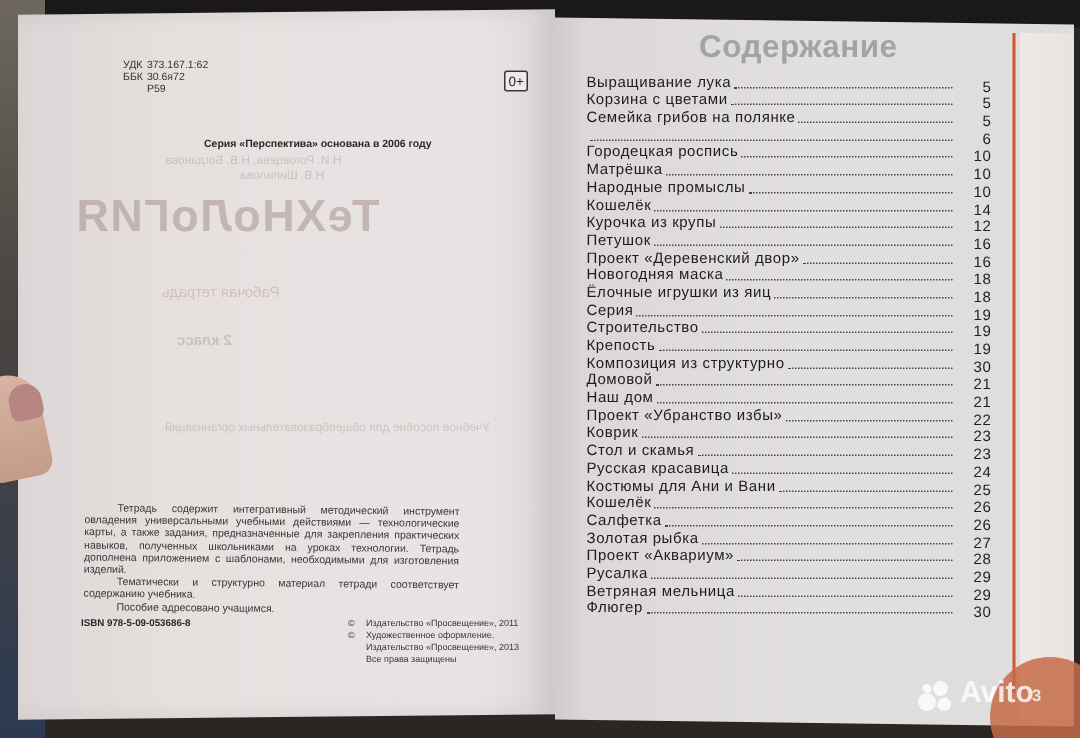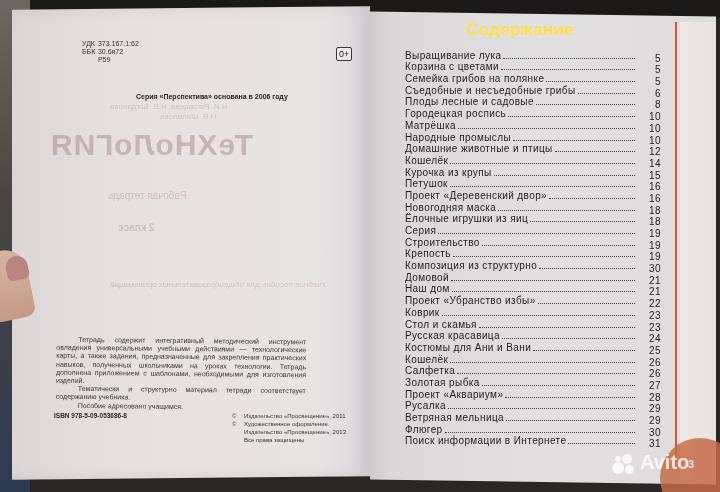--- a/index.html
+++ b/index.html
@@ -72,29 +72,29 @@
     position:absolute; left:56px; top:337px; width:250px; font-size:7px; line-height:8.2px; color:#3a3536;
     text-align:justify; transform:rotate(0.6deg);
   }
   .desc p { margin:0; text-indent:22px; }
   .isbn { position:absolute; left:54px; top:412px; font-size:6.5px; font-weight:bold; color:#2b2728; }
   .copy { position:absolute; left:232px; top:412px; font-size:6px; line-height:8px; color:#3a3536; }
   .copy .c { display:inline-block; width:12px; }
   .copy .ind { padding-left:12px; }
   
   .toc-title {
-    position:absolute; left:466px; top:20px; font-size:17px; font-weight:bold; color:#fde047;
+    position:absolute; left:466px; top:20px; font-size:21px; font-weight:bold; color:#a3a3a3;
     letter-spacing:0.3px;
   }
   .toc { position:absolute; left:391px; top:49px; width:270px; }
   .toc-row {
     display:flex; align-items:flex-end; height:11.7px; font-size:10px; color:#1f1c1d;
     letter-spacing:0.4px; white-space:nowrap;
   }
-  .toc-row .t { flex:0 0 auto;margin-left:14px; }
+  .toc-row .t { flex:0 0 auto; }
   .toc-row .dots { flex:1 1 auto; border-bottom:1.3px dotted #4a4445; margin:0 2px 2px 2px; height:1px; }
   .toc-row .p { flex:0 0 18px; text-align:right; margin-left:6px; position:relative; top:3px; }
   .avito-dots { position:absolute; left:612px; top:454px; width:26px; height:22px; }
   .avito-dots i { position:absolute; border-radius:50%; background:#fff; opacity:0.8; }
   .avito-word { position:absolute; left:640px; top:451px; font-size:20px; font-weight:bold; color:#fff; opacity:0.8; }
 </style>
 </head>
 <body>
 
 <div class="bg-top"></div>
@@ -152,173 +152,157 @@
       <span class="t">Корзина с цветами</span>
       <span class="dots"></span>
       <span class="p">5</span>
     </div>
     <div class="toc-row">
       <span class="t">Семейка грибов на полянке</span>
       <span class="dots"></span>
       <span class="p">5</span>
     </div>
     <div class="toc-row">
-      <span class="t">Съедобные и несъедобные грибы</span>
       <span class="dots"></span>
       <span class="p">6</span>
     </div>
     <div class="toc-row">
-      <span class="t">Плоды лесные и садовые</span>
-      <span class="dots"></span>
-      <span class="p">8</span>
-    </div>
-    <div class="toc-row">
       <span class="t">Городецкая роспись</span>
       <span class="dots"></span>
       <span class="p">10</span>
     </div>
     <div class="toc-row">
       <span class="t">Матрёшка</span>
       <span class="dots"></span>
       <span class="p">10</span>
     </div>
     <div class="toc-row">
       <span class="t">Народные промыслы</span>
       <span class="dots"></span>
       <span class="p">10</span>
     </div>
     <div class="toc-row">
-      <span class="t">Домашние животные и птицы</span>
+      <span class="t">Кошелёк</span>
+      <span class="dots"></span>
+      <span class="p">14</span>
+    </div>
+    <div class="toc-row">
+      <span class="t">Курочка из крупы</span>
       <span class="dots"></span>
       <span class="p">12</span>
     </div>
     <div class="toc-row">
+      <span class="t">Петушок</span>
+      <span class="dots"></span>
+      <span class="p">16</span>
+    </div>
+    <div class="toc-row">
+      <span class="t">Проект «Деревенский двор»</span>
+      <span class="dots"></span>
+      <span class="p">16</span>
+    </div>
+    <div class="toc-row">
+      <span class="t">Новогодняя маска</span>
+      <span class="dots"></span>
+      <span class="p">18</span>
+    </div>
+    <div class="toc-row">
+      <span class="t">Ёлочные игрушки из яиц</span>
+      <span class="dots"></span>
+      <span class="p">18</span>
+    </div>
+    <div class="toc-row">
+      <span class="t">Серия</span>
+      <span class="dots"></span>
+      <span class="p">19</span>
+    </div>
+    <div class="toc-row">
+      <span class="t">Строительство</span>
+      <span class="dots"></span>
+      <span class="p">19</span>
+    </div>
+    <div class="toc-row">
+      <span class="t">Крепость</span>
+      <span class="dots"></span>
+      <span class="p">19</span>
+    </div>
+    <div class="toc-row">
+      <span class="t">Композиция из структурно</span>
+      <span class="dots"></span>
+      <span class="p">30</span>
+    </div>
+    <div class="toc-row">
+      <span class="t">Домовой</span>
+      <span class="dots"></span>
+      <span class="p">21</span>
+    </div>
+    <div class="toc-row">
+      <span class="t">Наш дом</span>
+      <span class="dots"></span>
+      <span class="p">21</span>
+    </div>
+    <div class="toc-row">
+      <span class="t">Проект «Убранство избы»</span>
+      <span class="dots"></span>
+      <span class="p">22</span>
+    </div>
+    <div class="toc-row">
+      <span class="t">Коврик</span>
+      <span class="dots"></span>
+      <span class="p">23</span>
+    </div>
+    <div class="toc-row">
+      <span class="t">Стол и скамья</span>
+      <span class="dots"></span>
+      <span class="p">23</span>
+    </div>
+    <div class="toc-row">
+      <span class="t">Русская красавица</span>
+      <span class="dots"></span>
+      <span class="p">24</span>
+    </div>
+    <div class="toc-row">
+      <span class="t">Костюмы для Ани и Вани</span>
+      <span class="dots"></span>
+      <span class="p">25</span>
+    </div>
+    <div class="toc-row">
       <span class="t">Кошелёк</span>
       <span class="dots"></span>
-      <span class="p">14</span>
-    </div>
-    <div class="toc-row">
-      <span class="t">Курочка из крупы</span>
-      <span class="dots"></span>
-      <span class="p">15</span>
-    </div>
-    <div class="toc-row">
-      <span class="t">Петушок</span>
-      <span class="dots"></span>
-      <span class="p">16</span>
-    </div>
-    <div class="toc-row">
-      <span class="t">Проект «Деревенский двор»</span>
-      <span class="dots"></span>
-      <span class="p">16</span>
-    </div>
-    <div class="toc-row">
-      <span class="t">Новогодняя маска</span>
-      <span class="dots"></span>
-      <span class="p">18</span>
-    </div>
-    <div class="toc-row">
-      <span class="t">Ёлочные игрушки из яиц</span>
-      <span class="dots"></span>
-      <span class="p">18</span>
-    </div>
-    <div class="toc-row">
-      <span class="t">Серия</span>
-      <span class="dots"></span>
-      <span class="p">19</span>
-    </div>
-    <div class="toc-row">
-      <span class="t">Строительство</span>
-      <span class="dots"></span>
-      <span class="p">19</span>
-    </div>
-    <div class="toc-row">
-      <span class="t">Крепость</span>
-      <span class="dots"></span>
-      <span class="p">19</span>
-    </div>
-    <div class="toc-row">
-      <span class="t">Композиция из структурно</span>
+      <span class="p">26</span>
+    </div>
+    <div class="toc-row">
+      <span class="t">Салфетка</span>
+      <span class="dots"></span>
+      <span class="p">26</span>
+    </div>
+    <div class="toc-row">
+      <span class="t">Золотая рыбка</span>
+      <span class="dots"></span>
+      <span class="p">27</span>
+    </div>
+    <div class="toc-row">
+      <span class="t">Проект «Аквариум»</span>
+      <span class="dots"></span>
+      <span class="p">28</span>
+    </div>
+    <div class="toc-row">
+      <span class="t">Русалка</span>
+      <span class="dots"></span>
+      <span class="p">29</span>
+    </div>
+    <div class="toc-row">
+      <span class="t">Ветряная мельница</span>
+      <span class="dots"></span>
+      <span class="p">29</span>
+    </div>
+    <div class="toc-row">
+      <span class="t">Флюгер</span>
       <span class="dots"></span>
       <span class="p">30</span>
-    </div>
-    <div class="toc-row">
-      <span class="t">Домовой</span>
-      <span class="dots"></span>
-      <span class="p">21</span>
-    </div>
-    <div class="toc-row">
-      <span class="t">Наш дом</span>
-      <span class="dots"></span>
-      <span class="p">21</span>
-    </div>
-    <div class="toc-row">
-      <span class="t">Проект «Убранство избы»</span>
-      <span class="dots"></span>
-      <span class="p">22</span>
-    </div>
-    <div class="toc-row">
-      <span class="t">Коврик</span>
-      <span class="dots"></span>
-      <span class="p">23</span>
-    </div>
-    <div class="toc-row">
-      <span class="t">Стол и скамья</span>
-      <span class="dots"></span>
-      <span class="p">23</span>
-    </div>
-    <div class="toc-row">
-      <span class="t">Русская красавица</span>
-      <span class="dots"></span>
-      <span class="p">24</span>
-    </div>
-    <div class="toc-row">
-      <span class="t">Костюмы для Ани и Вани</span>
-      <span class="dots"></span>
-      <span class="p">25</span>
-    </div>
-    <div class="toc-row">
-      <span class="t">Кошелёк</span>
-      <span class="dots"></span>
-      <span class="p">26</span>
-    </div>
-    <div class="toc-row">
-      <span class="t">Салфетка</span>
-      <span class="dots"></span>
-      <span class="p">26</span>
-    </div>
-    <div class="toc-row">
-      <span class="t">Золотая рыбка</span>
-      <span class="dots"></span>
-      <span class="p">27</span>
-    </div>
-    <div class="toc-row">
-      <span class="t">Проект «Аквариум»</span>
-      <span class="dots"></span>
-      <span class="p">28</span>
-    </div>
-    <div class="toc-row">
-      <span class="t">Русалка</span>
-      <span class="dots"></span>
-      <span class="p">29</span>
-    </div>
-    <div class="toc-row">
-      <span class="t">Ветряная мельница</span>
-      <span class="dots"></span>
-      <span class="p">29</span>
-    </div>
-    <div class="toc-row">
-      <span class="t">Флюгер</span>
-      <span class="dots"></span>
-      <span class="p">30</span>
-    </div>
-    <div class="toc-row">
-      <span class="t">Поиск информации в Интернете</span>
-      <span class="dots"></span>
-      <span class="p">31</span>
     </div>
   </div>
 
 <div class="avito-dots">
   <i style="left:0;top:8px;width:12px;height:12px"></i>
   <i style="left:10px;top:0;width:10px;height:10px"></i>
   <i style="left:13px;top:11px;width:9px;height:9px"></i>
   <i style="left:3px;top:2px;width:6px;height:6px"></i>
 </div>
 <div class="avito-word">Avito</div>

